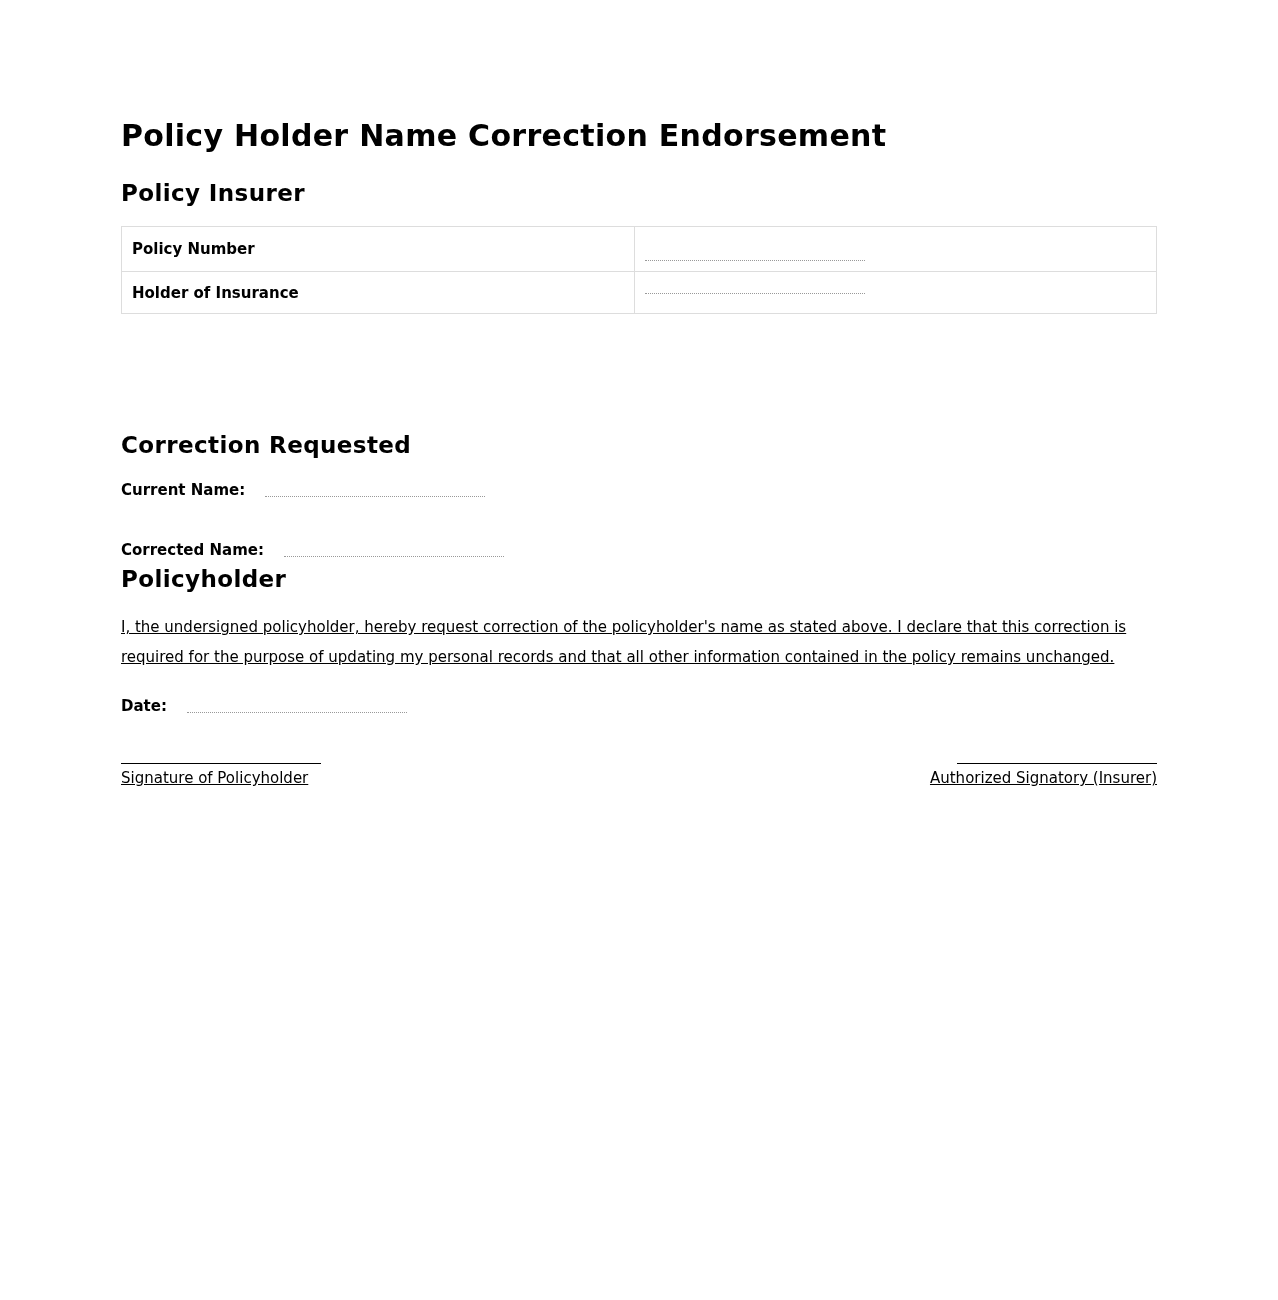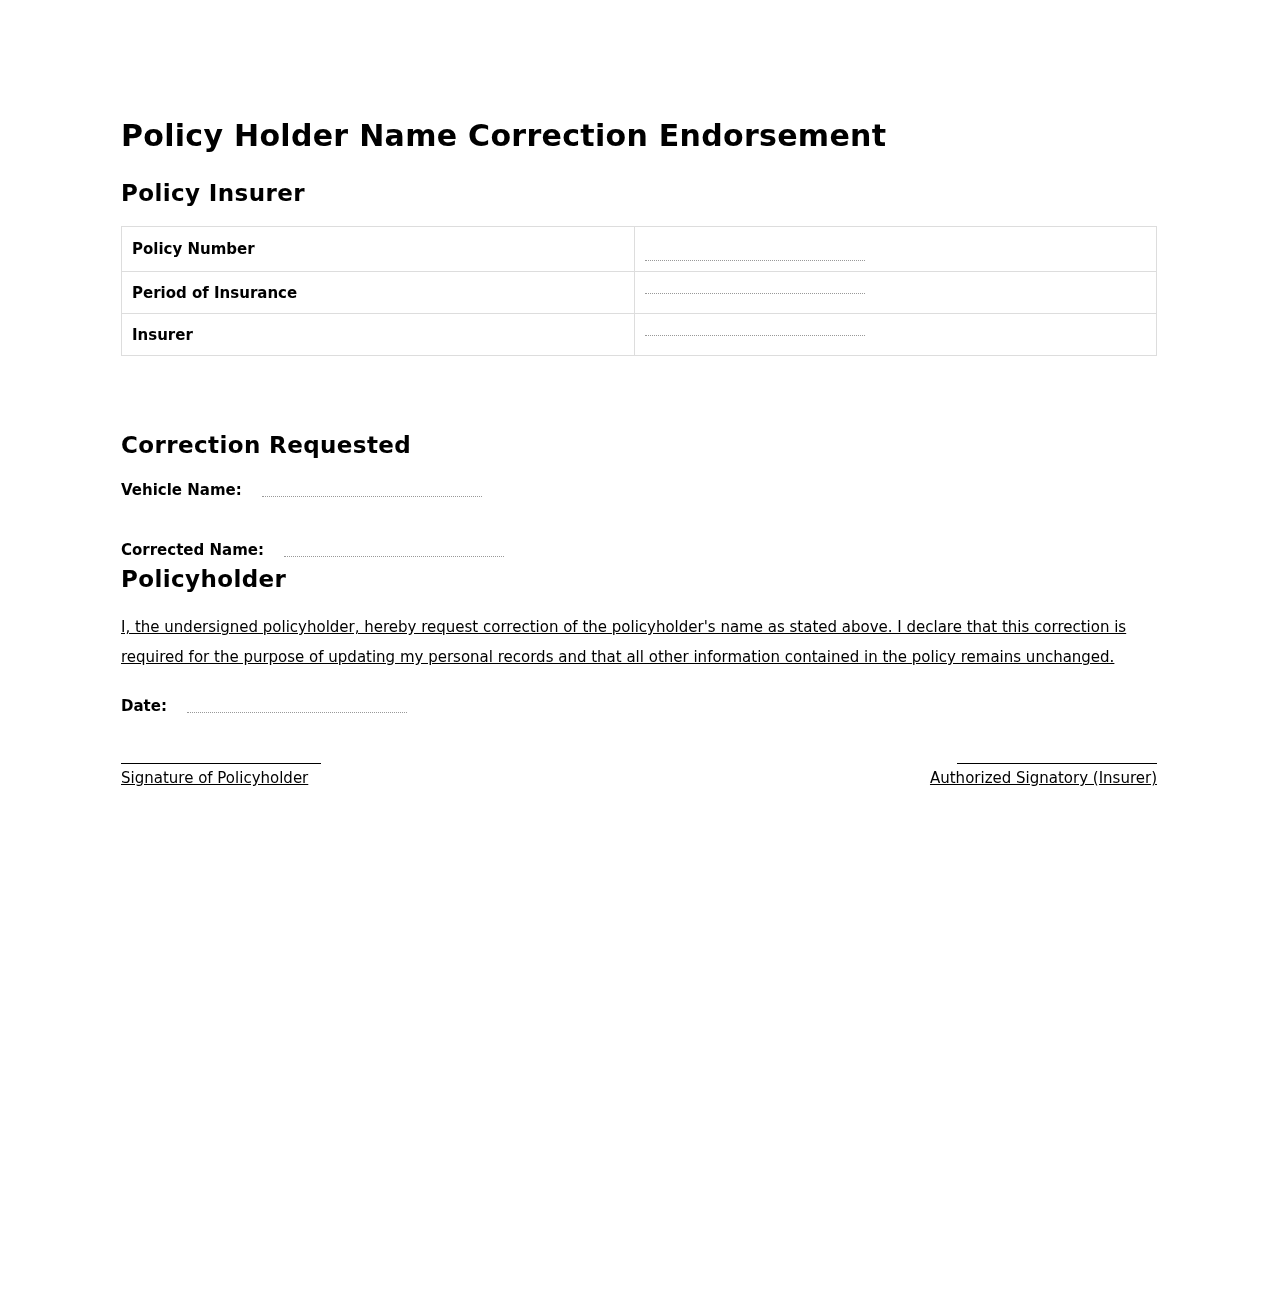--- a/index.html
+++ b/index.html
@@ -140,38 +140,32 @@
 
   <table class="details">
     <tbody>
       <tr>
         <td class="label">Policy Number</td>
         <td class="value">
           <span class="dotfield"></span>
         </td>
       </tr>
       <tr>
-        <td class="label">Period of Insurance</td>
-        <td class="value">
-          <span class="dotfield"></span>
-        </td>
-      </tr>
-      <tr>
-        <td class="label">Insurer</td>
+        <td class="label">Holder of Insurance</td>
         <td class="value">
           <span class="dotfield"></span>
         </td>
       </tr>
     </tbody>
   </table>
 
   <h2 id="h-correction">Correction Requested</h2>
 
   <div class="field-row" id="row-current">
-    <span class="lbl">Vehicle Name:</span>
+    <span class="lbl">Current Name:</span>
     <span class="dotfield"></span>
   </div>
 
   <div class="field-row" id="row-corrected">
     <span class="lbl">Corrected Name:</span>
     <span class="dotfield"></span>
   </div>
 
   <h2 id="h-declaration">Policyholder</h2>
 

